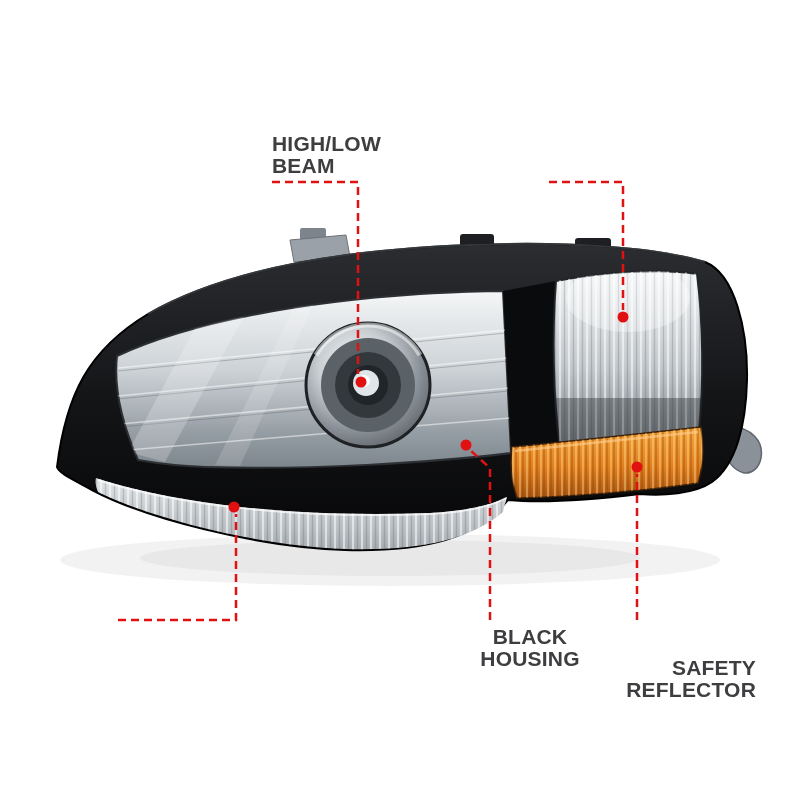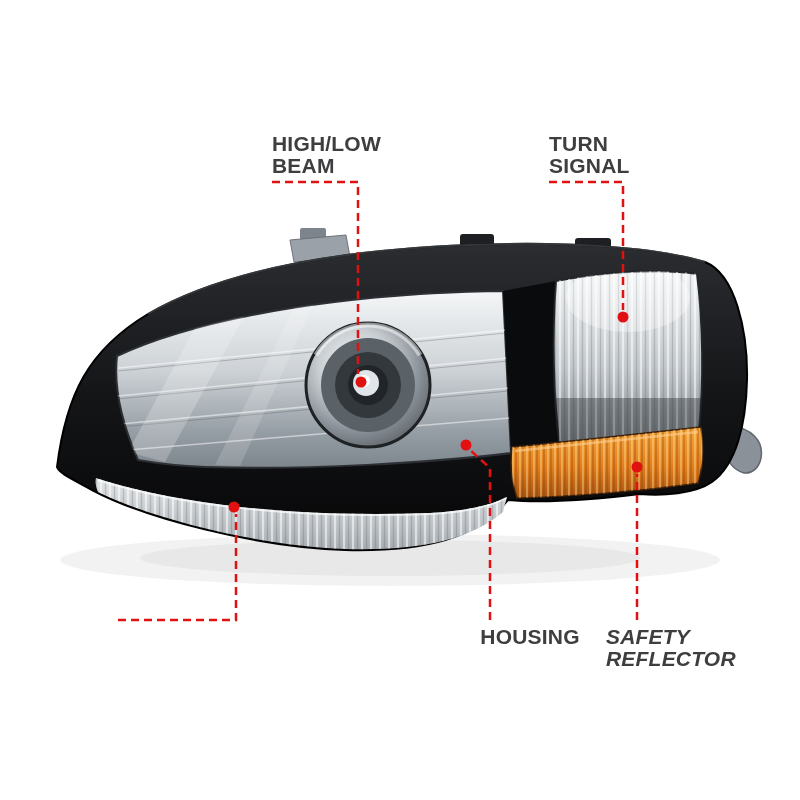--- a/index.html
+++ b/index.html
@@ -19,21 +19,21 @@
     line-height: 22px;
     color: #3e3e40;
     letter-spacing: 0.2px;
     white-space: nowrap;
   }
   .callout span { display: block; }
   #co-beam      { left: 272px; top: 133px; }
   #co-turn      { left: 549px; top: 133px; }
   #co-lens      { left: 118px; top: 626px; }
   #co-housing   { left: 455px; top: 626px; width: 150px; text-align: center; }
-  #co-reflector { left: 606px; top: 626px; width: 150px; text-align: left; font-style: italic; }
+  #co-reflector { left: 606px; top: 657px; width: 150px; text-align: right; }
 </style>
 </head>
 <body>
 
 <div class="stage">
 
   <svg width="800" height="800" viewBox="0 0 800 800">
     <defs>
       <linearGradient id="housingGrad" x1="0" y1="0" x2="0" y2="1">
         <stop offset="0" stop-color="#2b2d31"></stop>
@@ -174,29 +174,26 @@
       <circle cx="466" cy="445" r="5.5"></circle>
       <circle cx="637" cy="467" r="5.5"></circle>
     </g>
   </svg>
 
   <div class="callout" id="co-beam">
     <span>HIGH/LOW</span>
     <span>BEAM</span>
   </div>
 
-  <div class="callout" id="co-turn">
-    <span>TURN</span>
-    <span>SIGNAL</span>
-  </div>
 
   <div class="callout" id="co-lens">
   </div>
 
   <div class="callout" id="co-housing">
+    <span>BLACK</span>
     <span>HOUSING</span>
   </div>
 
   <div class="callout" id="co-reflector">
     <span>SAFETY</span>
     <span>REFLECTOR</span>
   </div>
 
 </div>
 

